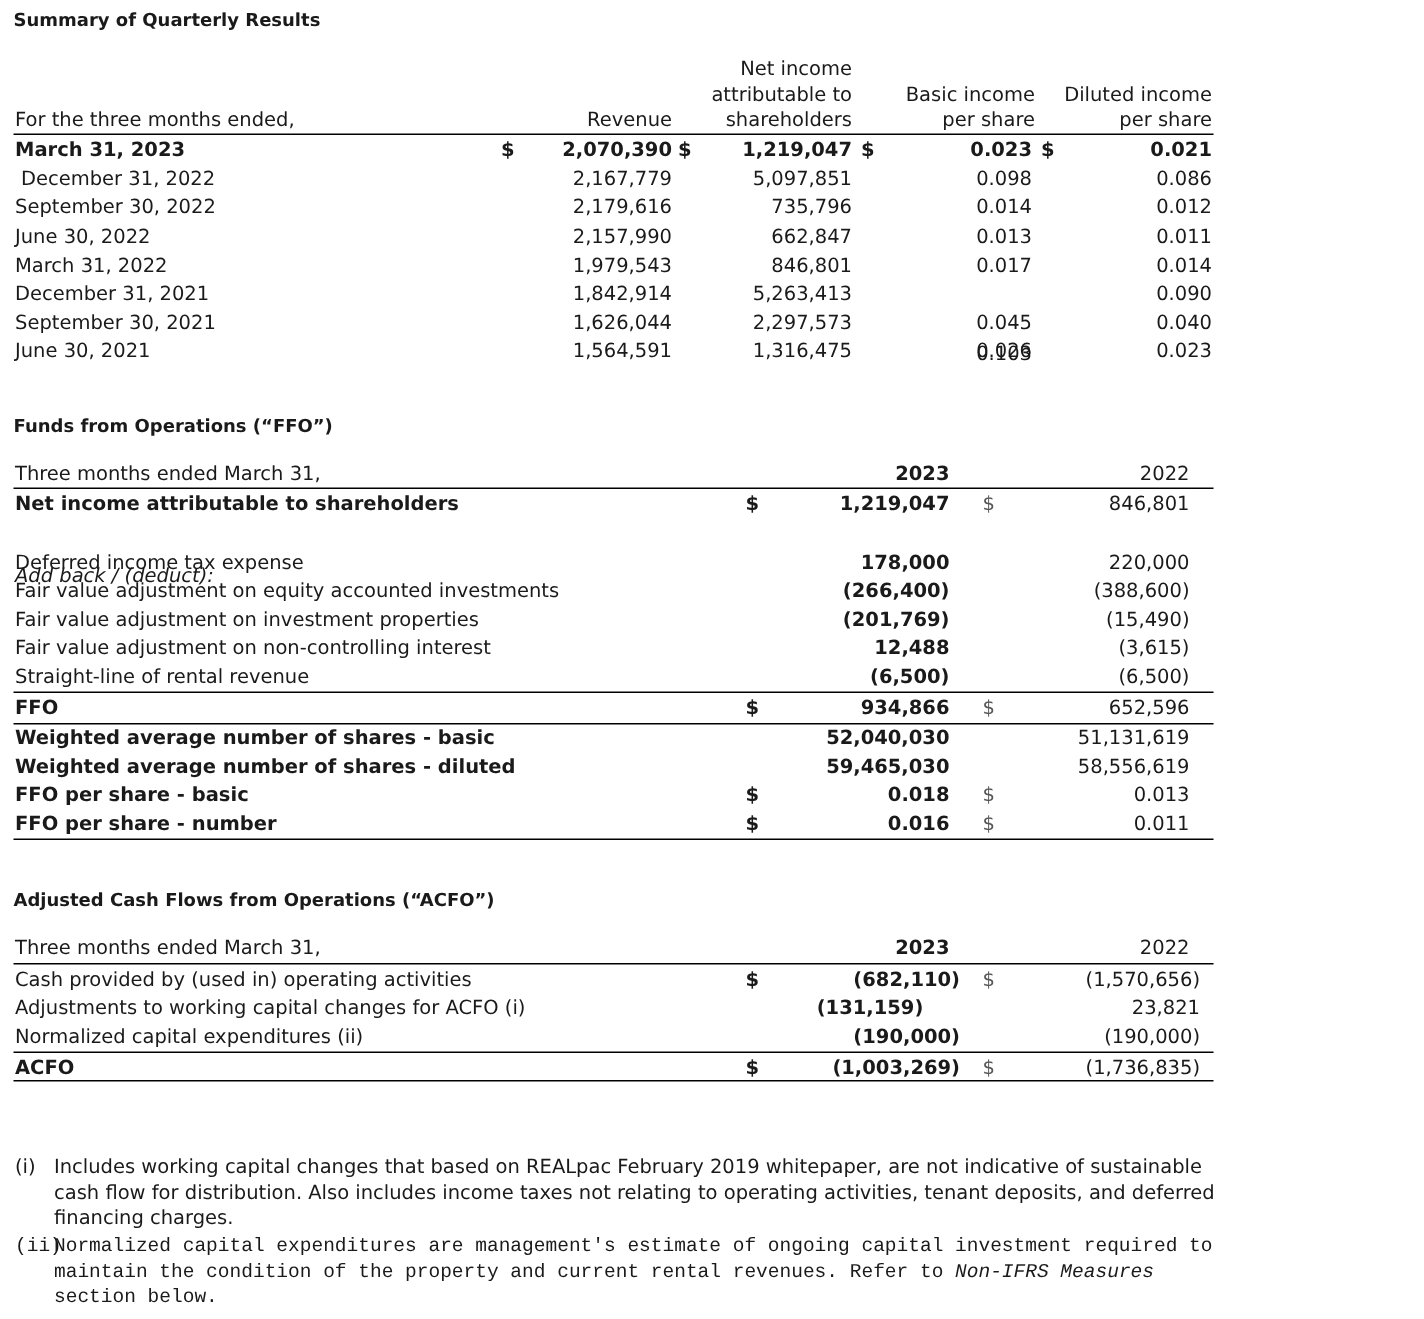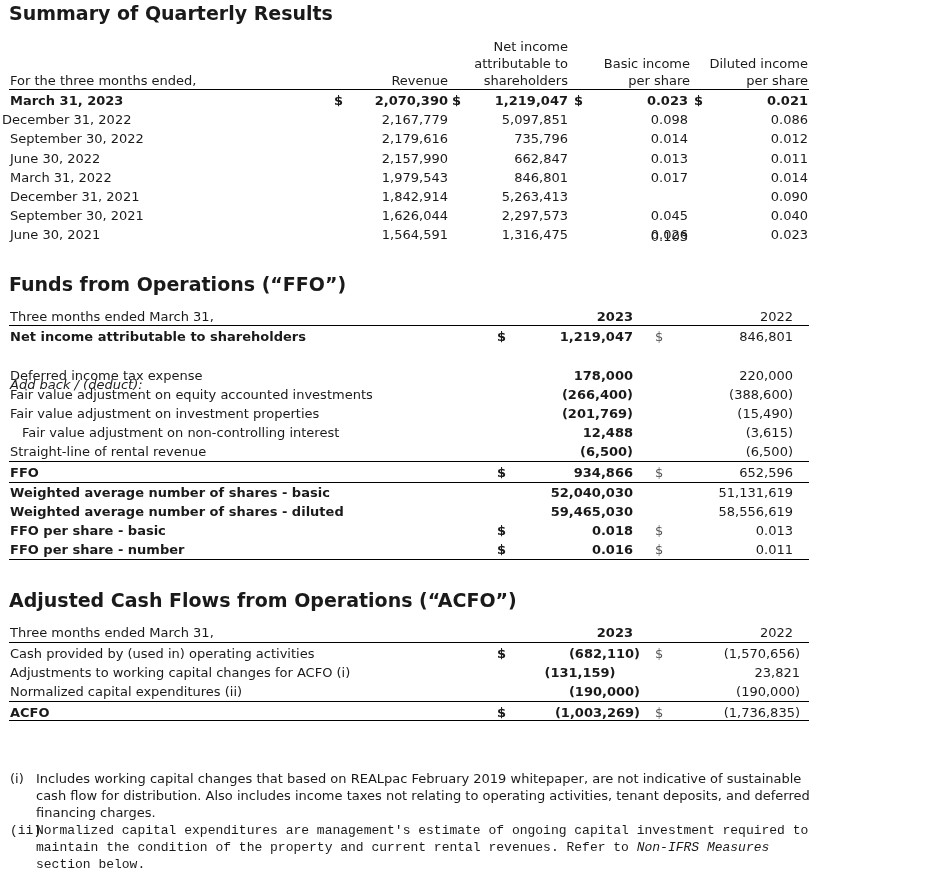--- a/index.html
+++ b/index.html
@@ -4,21 +4,21 @@
 <style>
   html, body { margin: 0; padding: 0; background: #ffffff; }
   body {
     width: 949px; height: 879px; position: relative; overflow: hidden;
     font-family: "DejaVu Sans", sans-serif; font-size: 13px; color: #1a1a1a;
   }
   .abs { position: absolute; white-space: nowrap; line-height: 17px; }
   .b { font-weight: bold; }
   .i { font-style: italic; margin-top: 28px; }
   .r { text-align: right; }
-  .title { font-weight: bold; font-size: 19px; }
+  .title { font-weight: bold; font-size: 12px; }
   .rule { position: absolute; height: 0; border-top: 1.5px solid #000; }
   .dollar-b { font-weight: bold; }
   .dollar-l { color: #555; }
   .note { position: absolute; font-size: 13px; line-height: 17px; }
   .note .lbl { position: absolute; left: 0; top: 0; }
   .note .txt { position: absolute; left: 26px; top: 0; width: 790px; white-space: normal; }
 </style>
 </head>
 <body>
 
@@ -39,21 +39,21 @@
 <div id="summary-rows">
     <div class="abs b" style="left:10px;top:92px;">March 31, 2023</div>
     <div class="abs r b" style="left:340px;top:92px;width:108px;">2,070,390</div>
     <div class="abs r b" style="left:440px;top:92px;width:128px;">1,219,047</div>
     <div class="abs r b" style="left:580px;top:92px;width:108px;">0.023</div>
     <div class="abs r b" style="left:690px;top:92px;width:118px;">0.021</div>
     <div class="abs b" style="left:334px;top:92px;">$</div>
     <div class="abs b" style="left:452px;top:92px;">$</div>
     <div class="abs b" style="left:574px;top:92px;">$</div>
     <div class="abs b" style="left:694px;top:92px;">$</div>
-    <div class="abs " style="left:2px;top:111px;">December 31, 2022</div>
+    <div class="abs " style="left:14px;top:111px;">December 31, 2022</div>
     <div class="abs r " style="left:340px;top:111px;width:108px;">2,167,779</div>
     <div class="abs r " style="left:440px;top:111px;width:128px;">5,097,851</div>
     <div class="abs r " style="left:580px;top:111px;width:108px;">0.098</div>
     <div class="abs r " style="left:690px;top:111px;width:118px;">0.086</div>
     <div class="abs " style="left:10px;top:130px;">September 30, 2022</div>
     <div class="abs r " style="left:340px;top:130px;width:108px;">2,179,616</div>
     <div class="abs r " style="left:440px;top:130px;width:128px;">735,796</div>
     <div class="abs r " style="left:580px;top:130px;width:108px;">0.014</div>
     <div class="abs r " style="left:690px;top:130px;width:118px;">0.012</div>
     <div class="abs " style="left:10px;top:150px;">June 30, 2022</div>
@@ -100,21 +100,21 @@
     <div class="abs r" style="left:680px;top:348px;width:113px;"></div>
     <div class="abs " style="left:10px;top:367px;">Deferred income tax expense</div>
     <div class="abs r b" style="left:520px;top:367px;width:113px;">178,000</div>
     <div class="abs r" style="left:680px;top:367px;width:113px;">220,000</div>
     <div class="abs " style="left:10px;top:386px;">Fair value adjustment on equity accounted investments</div>
     <div class="abs r b" style="left:520px;top:386px;width:113px;">(266,400)</div>
     <div class="abs r" style="left:680px;top:386px;width:113px;">(388,600)</div>
     <div class="abs " style="left:10px;top:405px;">Fair value adjustment on investment properties</div>
     <div class="abs r b" style="left:520px;top:405px;width:113px;">(201,769)</div>
     <div class="abs r" style="left:680px;top:405px;width:113px;">(15,490)</div>
-    <div class="abs " style="left:10px;top:424px;margin-left:12px;">Fair value adjustment on non-controlling interest</div>
+    <div class="abs " style="left:10px;top:424px;">Fair value adjustment on non-controlling interest</div>
     <div class="abs r b" style="left:520px;top:424px;width:113px;">12,488</div>
     <div class="abs r" style="left:680px;top:424px;width:113px;">(3,615)</div>
     <div class="abs " style="left:10px;top:443px;">Straight-line of rental revenue</div>
     <div class="abs r b" style="left:520px;top:443px;width:113px;">(6,500)</div>
     <div class="abs r" style="left:680px;top:443px;width:113px;">(6,500)</div>
     <div class="abs b" style="left:10px;top:464px;">FFO</div>
     <div class="abs r b" style="left:520px;top:464px;width:113px;">934,866</div>
     <div class="abs r" style="left:680px;top:464px;width:113px;">652,596</div>
     <div class="abs dollar-b" style="left:497px;top:464px;">$</div>
     <div class="abs dollar-l" style="left:655px;top:464px;">$</div>

